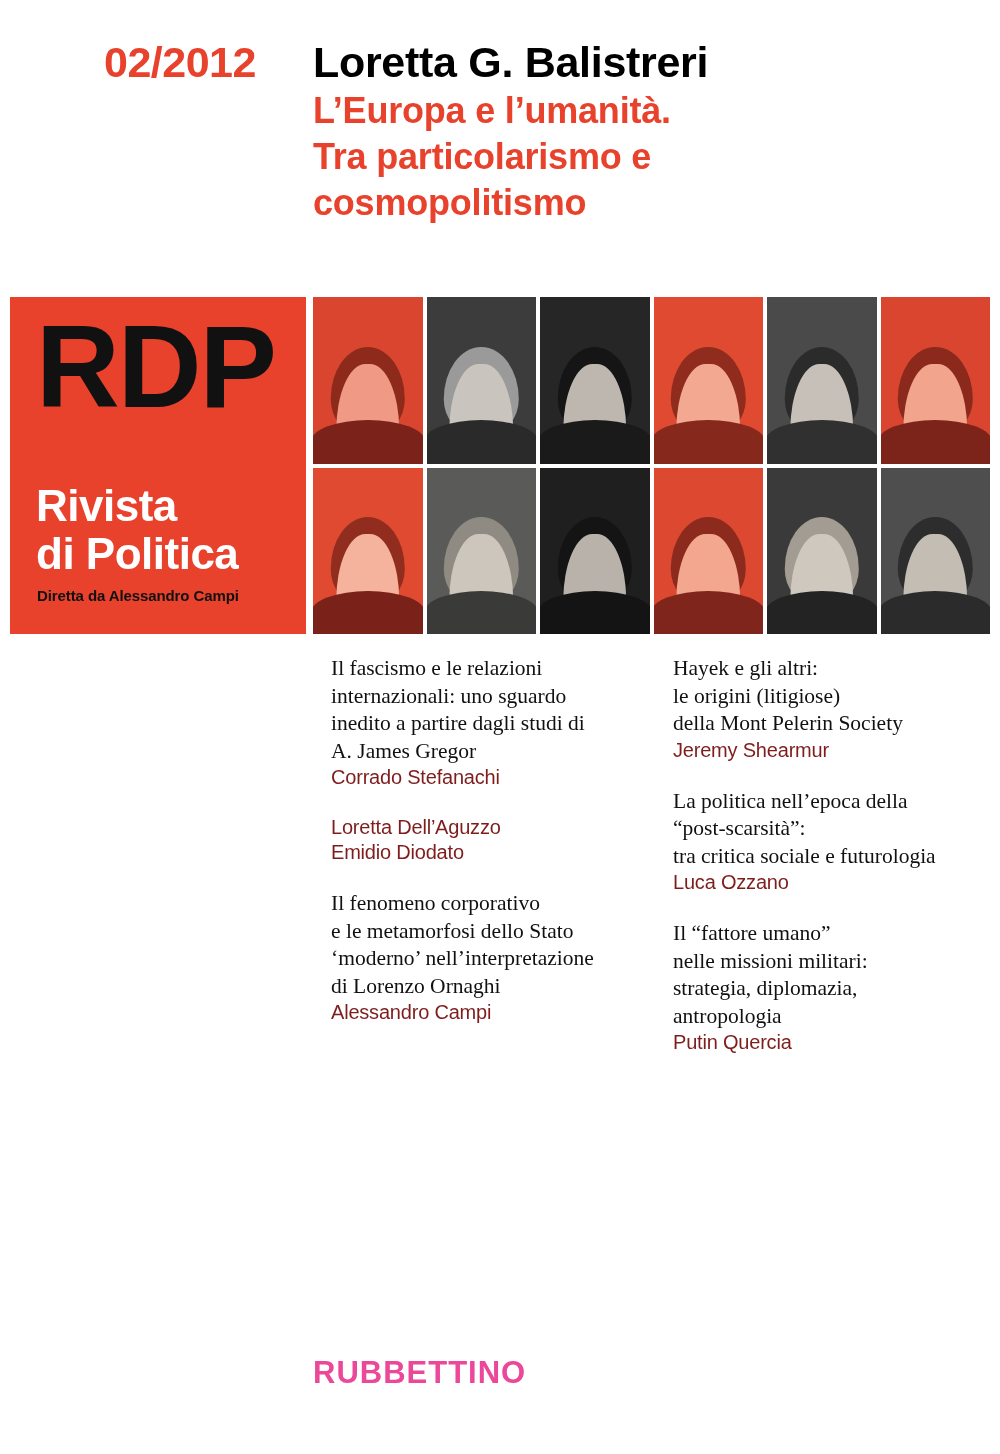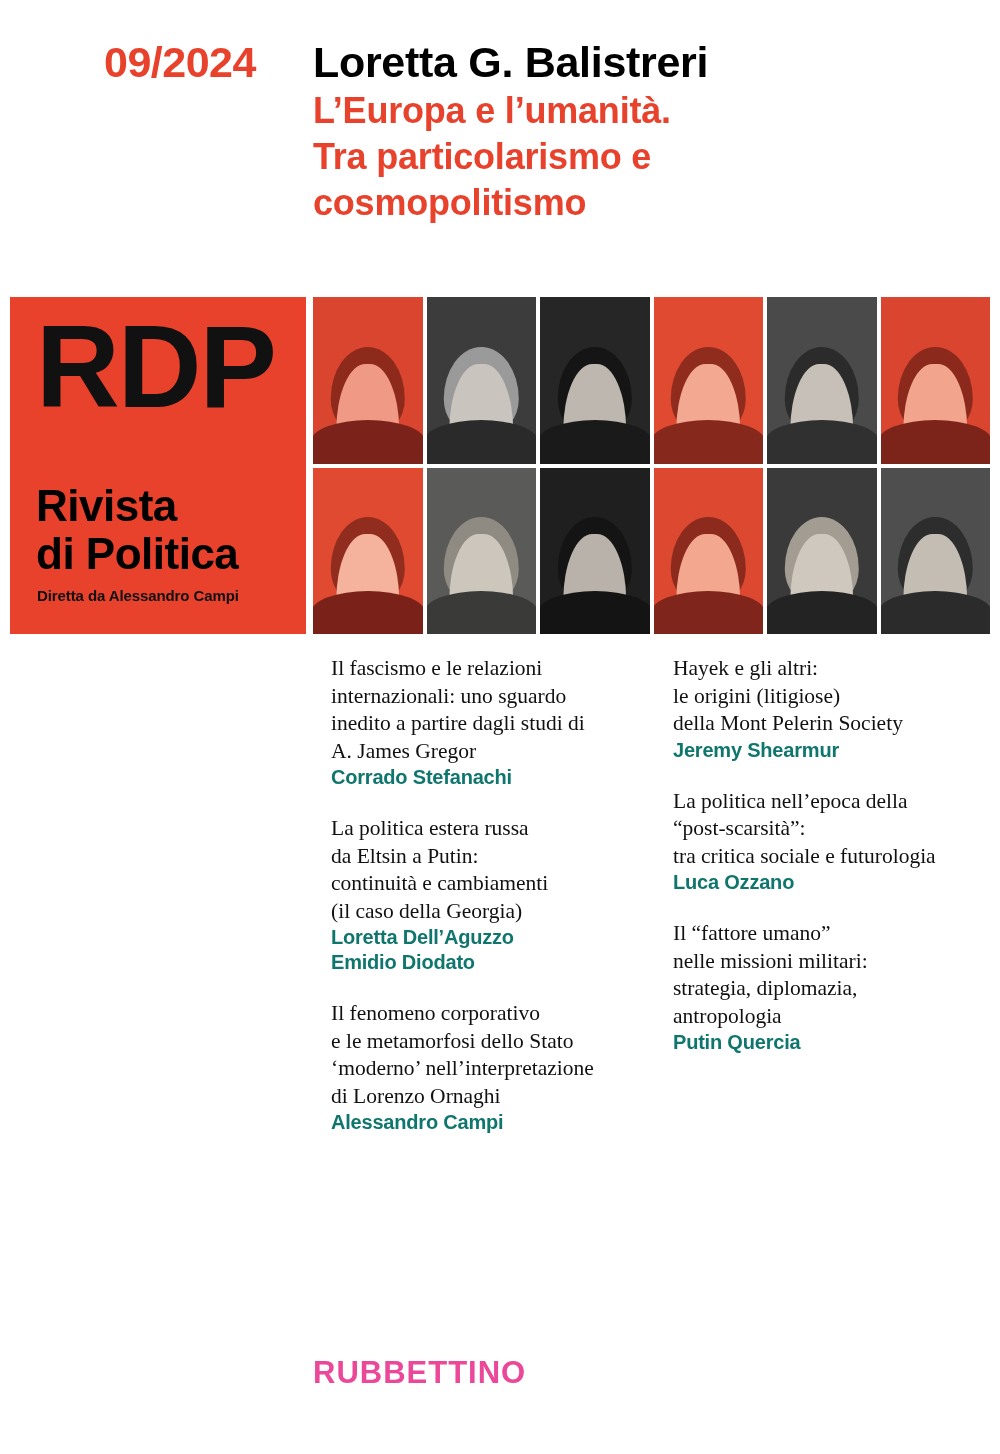--- a/index.html
+++ b/index.html
@@ -76,21 +76,21 @@
     line-height: 116px;
     color: #111;
   }
   .logo-name {
     position: absolute;
     left: 26px;
     top: 185px;
     font-size: 44px;
     font-weight: bold;
     line-height: 48px;
-    color: #000000;
+    color: #ffffff;
     letter-spacing: -0.5px;
   }
   .logo-sub {
     position: absolute;
     left: 27px;
     top: 290px;
     font-size: 15px;
     font-weight: bold;
     color: #111;
     letter-spacing: -0.1px;
@@ -164,43 +164,43 @@
   .entry { margin-bottom: 25px; margin-left: 20px; }
   .entry .etitle {
     font-size: 21.5px;
     line-height: 27.5px;
     color: #111;
   }
   .entry .eauthor {
     font-family: "Liberation Sans", sans-serif;
     font-size: 20px;
     line-height: 25px;
-    font-weight: bold;
-    color: #0f766e;
+    font-weight: normal;
+    color: #7f1d1d;
     letter-spacing: -0.2px;
   }
 
   
   .publisher {
     position: absolute;
     left: 313px;
     top: 1355px;
     font-size: 31px;
     font-weight: bold;
     letter-spacing: 1px;
     color: #ec4899;
     font-family: "Liberation Sans", sans-serif;
   }
 </style>
 </head>
 <body>
 
 <div class="header">
   <div class="issue-line">
-    <span class="slash-num">09/</span><span class="slash-num">2024</span>
+    <span class="slash-num">02/</span><span class="slash-num">2012</span>
   </div>
   <div class="issue-author">Loretta G. Balistreri</div>
   <div class="issue-title" style="white-space: pre-line;">L’Europa e l’umanità.
 Tra particolarismo e
 cosmopolitismo</div>
 </div>
 
 <div class="logo-block">
   <div class="logo-rdp">RDP</div>
   <div class="logo-name" style="white-space: pre-line;">Rivista
@@ -287,24 +287,20 @@
 
   <div class="col col-left">
     <div class="entry">
       <div class="etitle" style="white-space: pre-line;">Il fascismo e le relazioni
 internazionali: uno sguardo
 inedito a partire dagli studi di
 A. James Gregor</div>
       <div class="eauthor" style="white-space: pre-line;">Corrado Stefanachi</div>
     </div>
     <div class="entry">
-      <div class="etitle" style="white-space: pre-line;">La politica estera russa
-da Eltsin a Putin:
-continuità e cambiamenti
-(il caso della Georgia)</div>
       <div class="eauthor" style="white-space: pre-line;">Loretta Dell’Aguzzo
 Emidio Diodato</div>
     </div>
     <div class="entry">
       <div class="etitle" style="white-space: pre-line;">Il fenomeno corporativo
 e le metamorfosi dello Stato
 ‘moderno’ nell’interpretazione
 di Lorenzo Ornaghi</div>
       <div class="eauthor" style="white-space: pre-line;">Alessandro Campi</div>
     </div>

